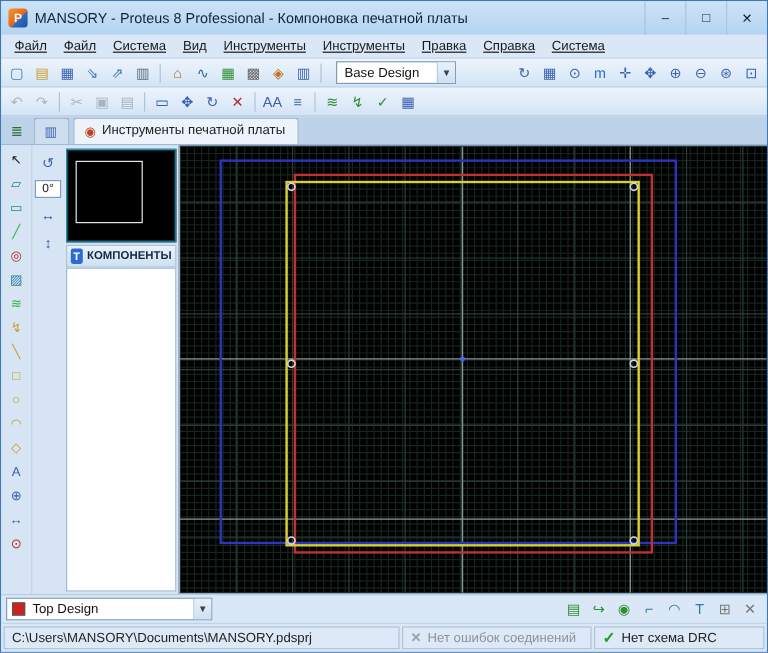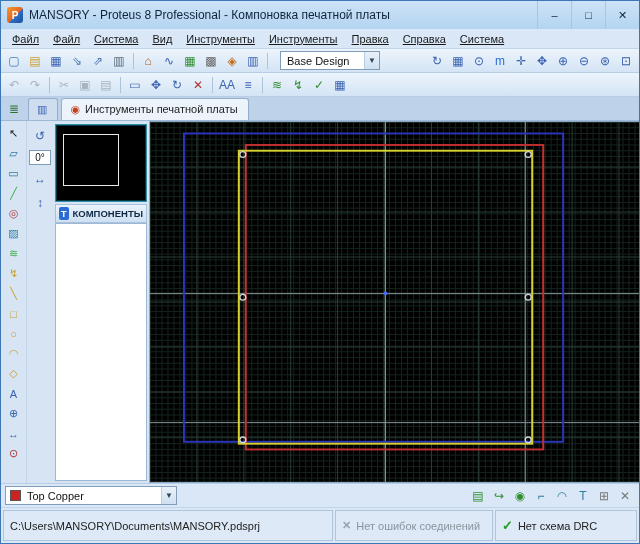--- a/index.html
+++ b/index.html
@@ -49,21 +49,21 @@
   .canvas-wrap { flex: 1 1 auto; min-width: 0; background: #000; border: 1px solid #8aa8c8; border-right: none; position: relative; }
   #board { width: 100%; height: 100%; display: block; }
 
   
   .layerbar { height: 24px; background: #d9e7f6; border-top: 1px solid #b9cde4; display: flex; align-items: center; padding: 0 4px; flex: 0 0 auto; }
   .layer-combo { width: 172px; height: 19px; background: #fff; border: 1px solid #7f9db9; display: flex; align-items: center; gap: 6px; font-size: 11px; color:#111; padding-left: 4px; }
   .chip { width: 11px; height: 11px; border: 1px solid #555; background: #cc2222; flex: 0 0 auto; }
   .filter-group { margin-left: auto; display: flex; gap: 1px; }
 
   
-  .statusbar { height: 36px; background: #d9e7f6; border-top: 1px solid #c2d4e8; display: flex; align-items: stretch; gap: 2px; padding: 2px; font-size: 11px; color: #222; flex: 0 0 auto; }
+  .statusbar { height: 24px; background: #d9e7f6; border-top: 1px solid #c2d4e8; display: flex; align-items: stretch; gap: 2px; padding: 2px; font-size: 11px; color: #222; flex: 0 0 auto; }
   .status-cell { border: 1px solid #b0c4da; background: #dde9f6; display: flex; align-items: center; gap: 5px; padding: 0 6px; white-space: nowrap; overflow: hidden; }
   .cell-path { flex: 1 1 auto; }
   .cell-netlist { width: 158px; flex: 0 0 auto; color: #8a949e; }
   .cell-drc { width: 142px; flex: 0 0 auto; }
   .x-icon { color: #9aa4ae; font-weight: bold; }
   .check-icon { color: #1fa01f; font-weight: bold; font-size: 13px; }
 </style>
 </head>
 <body>
 
@@ -384,21 +384,21 @@
           <circle cx="379" cy="183" r="3" fill="none" stroke="#d0d7da" stroke-width="1.4"></circle>
           <circle cx="236" cy="179" r="2" fill="#4466ff"></circle>
         </svg>
     </div>
 
   </div>
 
   <div class="layerbar">
     <span class="layer-combo">
       <span class="chip" id="layer-chip" style="background: rgb(204, 34, 34);"></span>
-      <span>Top Copper</span>
+      <span>Top Design</span>
       <span class="combo-arrow" style="margin-left:auto;">▼</span>
     </span>
     <span class="filter-group">
         <span class="tbtn" style="color: rgb(47, 143, 47);">▤</span>
         <span class="tbtn" style="color: rgb(47, 143, 47);">↪</span>
         <span class="tbtn" style="color: rgb(47, 143, 47);">◉</span>
         <span class="tbtn" style="color: rgb(46, 125, 158);">⌐</span>
         <span class="tbtn" style="color: rgb(46, 125, 158);">◠</span>
         <span class="tbtn" style="color: rgb(46, 125, 158);">T</span>
         <span class="tbtn" style="color: rgb(119, 119, 119);">⊞</span>

